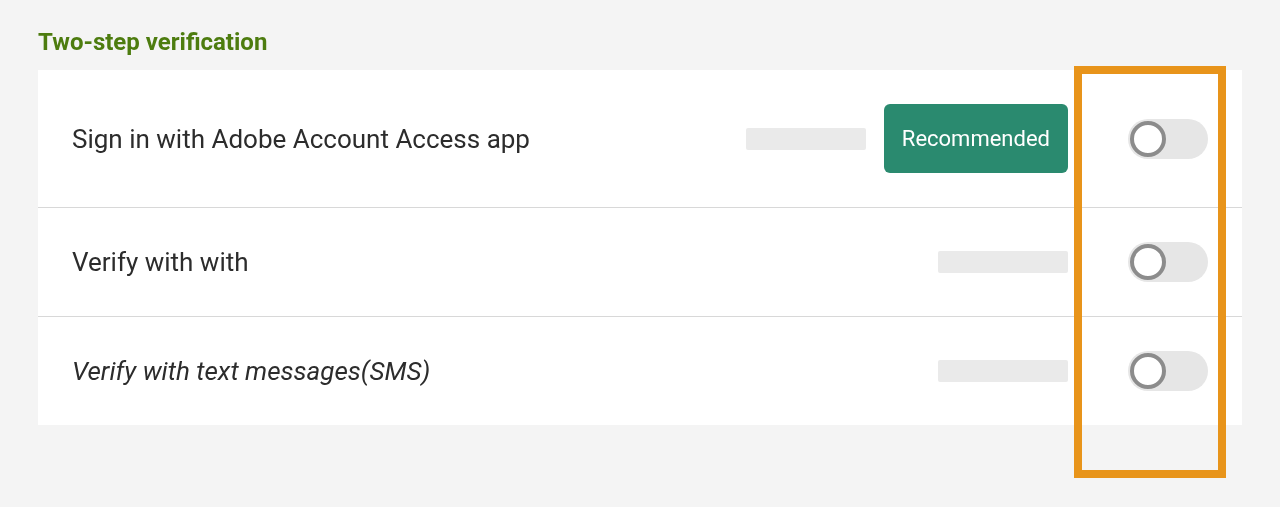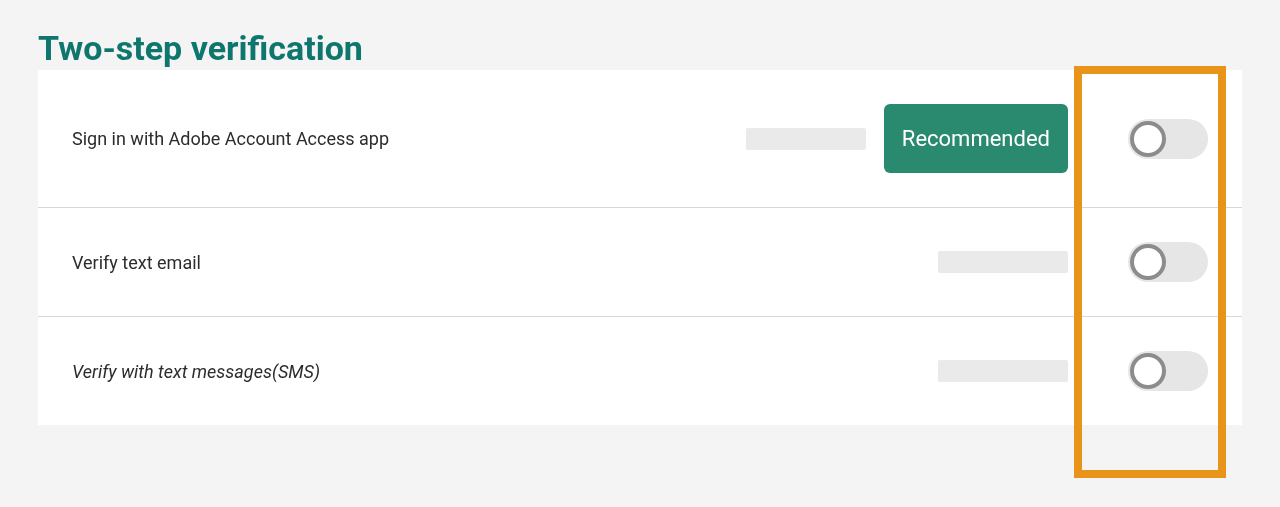--- a/index.html
+++ b/index.html
@@ -5,37 +5,37 @@
   * { box-sizing: border-box; margin: 0; padding: 0; }
   body {
     background: #f4f4f4;
     font-family: -apple-system, BlinkMacSystemFont, "Segoe UI", Roboto, "Helvetica Neue", Arial, sans-serif;
     width: 1280px;
     height: 507px;
     position: relative;
     padding: 28px 38px;
   }
   .section-title {
-    font-size: 34px;
+    font-size: 24px;
     font-weight: 700;
-    color: #0f766e;
-    margin-bottom: 2px;
+    color: #4d7c0f;
+    margin-bottom: 14px;
   }
   .list {
     background: #ffffff;
   }
   .row {
     display: flex;
     align-items: center;
     padding: 34px 34px;
     border-bottom: 1px solid #d8d8d8;
   }
   .row:last-child { border-bottom: none; font-style: italic; }
   .row-label {
-    font-size: 18px;
+    font-size: 26px;
     color: #2c2c2c;
     flex: 0 0 auto;
   }
   .spacer { flex: 1 1 auto; }
   .placeholder-bar {
     height: 22px;
     background: #eaeaea;
     border-radius: 2px;
   }
   .badge {
@@ -84,21 +84,21 @@
     <span class="row-label">Sign in with Adobe Account Access app</span>
     <span class="spacer"></span>
     <span class="placeholder-bar" style="width:120px"></span>
     <span class="badge">Recommended</span>
     <span class="toggle">
       <span class="toggle-knob"></span>
     </span>
   </div>
 
   <div class="row">
-    <span class="row-label">Verify text email</span>
+    <span class="row-label">Verify with with</span>
     <span class="spacer"></span>
     <span class="placeholder-bar" style="width:130px"></span>
     <span class="toggle">
       <span class="toggle-knob"></span>
     </span>
   </div>
 
   <div class="row">
     <span class="row-label">Verify with text messages(SMS)</span>
     <span class="spacer"></span>

